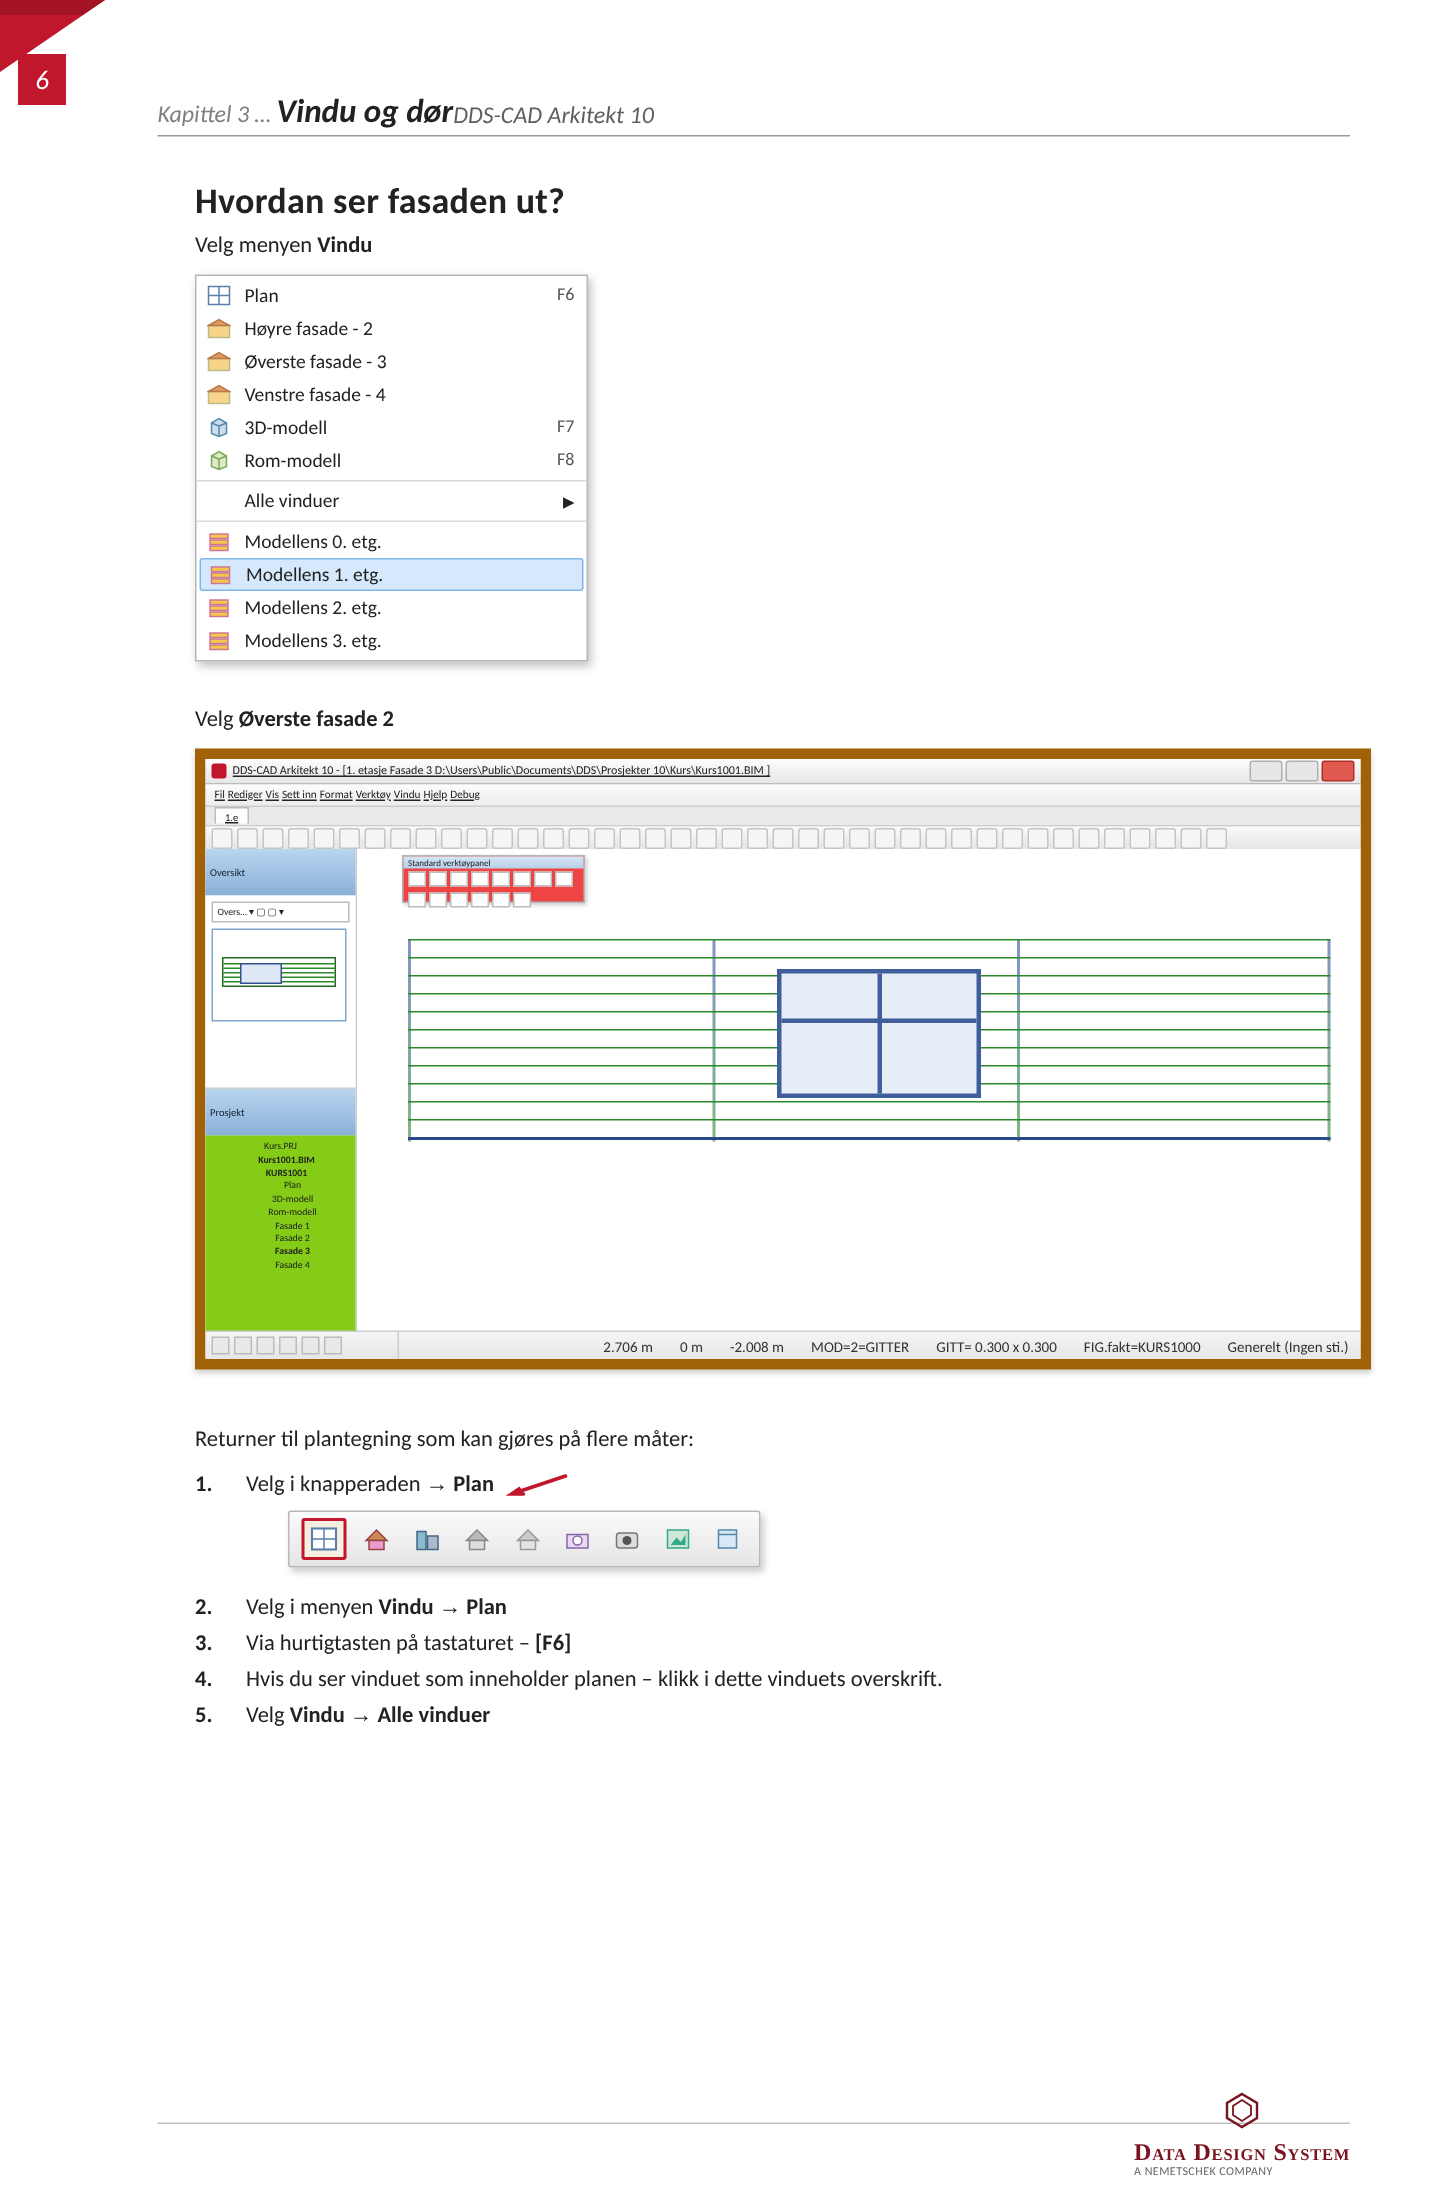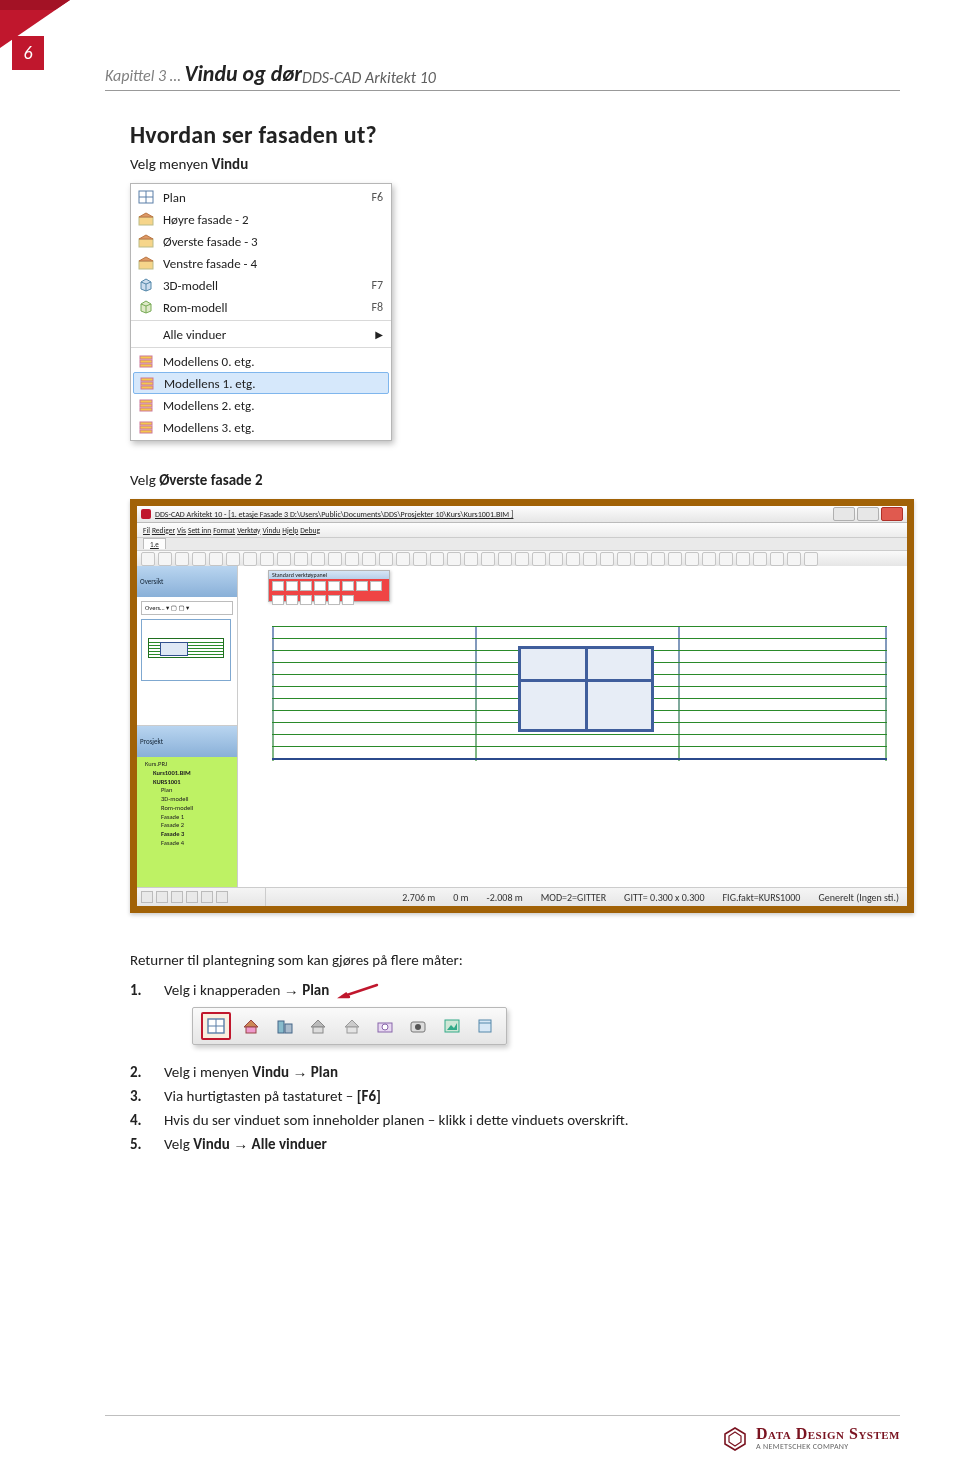--- a/index.html
+++ b/index.html
@@ -41,21 +41,21 @@
   .cad-toolbar .tbtn { width:12px; height:12px; background:#f5f5f5; border:1px solid #c5c5c5; border-radius:2px; }
   .cad-body { position:absolute; top:60px; bottom:18px; left:0; right:0; display:flex; }
   .cad-side { width:100px; background:#f5f5f5; border-right:1px solid #ccc; display:flex; flex-direction:column; }
   .cad-side .panel-hd { height:11px; background:linear-gradient(#b9d5f0,#89b0d8); font-size:7px; color:#123; padding:10px 3px; display:flex; align-items:center; }
   .cad-side .thumb-area { flex:0 0 120px; background:#fff; border-bottom:1px solid #ccc; padding:4px; }
   .cad-side .select-row { height:12px; background:#fff; border:1px solid #bcbcbc; margin-bottom:4px; font-size:6.5px; display:flex; align-items:center; padding:0 3px; }
   .cad-side .thumb { width:88px; height:60px; border:1px solid #7fa8d0; margin-top:4px; background:#fff; position:relative; }
   .cad-side .thumb .roof { position:absolute; left:6px; right:6px; top:18px; height:18px; border:1px solid #1f6f1f; }
   .cad-side .thumb .roof .ln { position:absolute; left:0; right:0; border-top:1px solid #2a8a2a; }
   .cad-side .thumb .wnd { position:absolute; left:18px; top:22px; width:26px; height:12px; border:1.5px solid #32518f; background:#dfe8f5; }
-  .cad-side .tree { flex:1; background:#bef264; padding:3px 8px; font-size:6.5px; line-height:1.35; overflow:hidden; }
+  .cad-side .tree { flex:1; background:#84cc16; padding:3px 8px; font-size:6.5px; line-height:1.35; overflow:hidden;text-align:center; }
   .cad-side .tree .tn { white-space:nowrap; }
   .cad-side .tree .ind1 { padding-left:8px; }
   .cad-side .tree .ind2 { padding-left:16px; }
   .cad-canvas { flex:1; background:#fff; position:relative; overflow:hidden; }
   .cad-canvas .float-tb { position:absolute; left:30px; top:4px; width:120px; height:30px; border:1px solid #b5b5b5; background:#ef4444; box-shadow:1px 1px 3px rgba(0,0,0,0.2); }
   .cad-canvas .float-tb .ft-hd { height:8px; background:linear-gradient(#d6e6f6,#b8cfe9); font-size:6px; padding:0 3px; display:flex; align-items:center; }
   .cad-canvas .float-tb .ft-row { display:flex; gap:2px; padding:2px 3px; }
   .cad-canvas .float-tb .ftb { width:10px; height:8px; background:#fff; border:1px solid #bcbcbc; }
   .cad-canvas .facade { position:absolute; left:34px; right:20px; top:60px; height:135px; }
   .cad-canvas .facade .vbar { position:absolute; top:0; bottom:0; width:2px; background:linear-gradient(#2f4ea0,#2a8a2a); opacity:0.6; }
@@ -73,21 +73,21 @@
   ol.steps li .num { font-weight:bold; width:18px; }
   ol.steps li .body { flex:1; }
   .arrow-sym { font-family:Arial; }
   .arrow-red { position:relative; display:inline-block; vertical-align:middle; margin:0 4px; width:42px; height:14px; }
   .arrow-red svg { width:42px; height:20px; position:absolute; top:-3px; }
   
   .plan-tb { display:inline-block; margin:8px 0 12px 28px; border:1px solid #b8b8b8; background:linear-gradient(#fafafa,#e5e5e5); padding:4px 6px; border-radius:2px; box-shadow:2px 3px 5px rgba(0,0,0,0.2); }
   .plan-tb .pb { display:inline-flex; width:26px; height:24px; align-items:center; justify-content:center; vertical-align:middle; margin:0 2px; }
   .plan-tb .pb.sel { border:2px solid #c0172d; border-radius:2px; background:#f9efe0; }
   .footer-rule { position:absolute; left:105px; right:60px; bottom:54px; border-top:1px solid #bfbfbf; }
-  .footer-logo { position:absolute; right:60px; bottom:18px; display:flex; gap:8px; }
+  .footer-logo { position:absolute; right:60px; bottom:18px; display:flex; align-items:center; gap:8px;flex-direction:column; }
   .footer-logo .txtblk { text-align:left; line-height:1; }
   .footer-logo .dds { font-family:"Georgia","Times New Roman",serif; font-variant:small-caps; font-size:16px; color:#7a1320; letter-spacing:0.5px; font-weight:bold; }
   .footer-logo .sub { font-size:8px; color:#666; letter-spacing:0.3px; }
   
   .ic-plan svg, .ic-fas svg, .ic-3d svg, .ic-floor svg { width:16px; height:14px; }
 </style>
 </head>
 <body>
 
 <div class="page">

